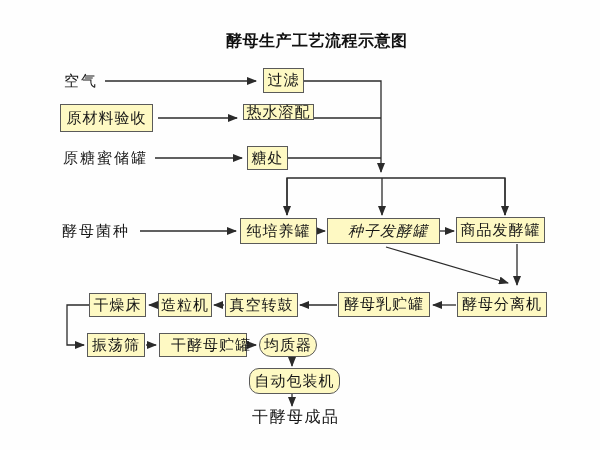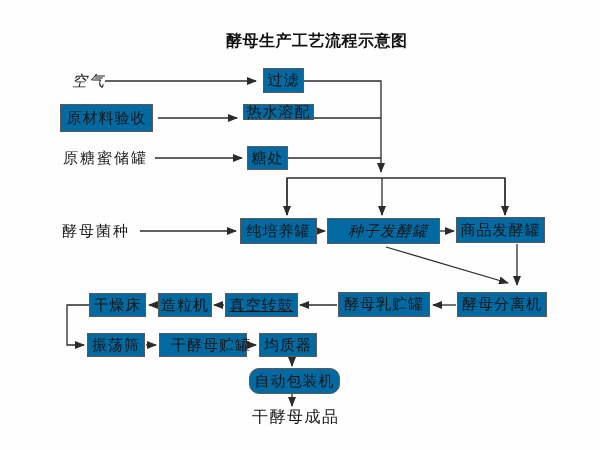--- a/index.html
+++ b/index.html
@@ -35,21 +35,21 @@
     display: flex;
     align-items: center;
     justify-content: center;
     font-size: 15px;
     color: #161616;
     letter-spacing: 1px;
     white-space: nowrap;
   }
   .node.box {
     border: 1px solid #5a5a5a;
-    background: #0369a1;
+    background: #fef9c3;
   }
   .node.plain {
     justify-content: flex-start;
     letter-spacing: 2px;
   }
   .node.align-left {
     justify-content: flex-start;
     padding-left: 20px;
     font-style: italic;
   }
@@ -111,39 +111,39 @@
 
     <line x1="248" y1="345" x2="256" y2="345" marker-end="url(#arrow)"></line>
 
     <line x1="292" y1="357" x2="292" y2="366" marker-end="url(#arrow)"></line>
 
     <line x1="292" y1="394" x2="292" y2="406" marker-end="url(#arrow)"></line>
   </svg>
 
   <div class="diagram-title">酵母生产工艺流程示意图</div>
 
-  <div class="node plain" style="left:72px; top:71px; height:20px;font-style:italic;">空气</div>
+  <div class="node plain" style="left:64px; top:71px; height:20px;">空气</div>
   <div class="node plain" style="left:63px; top:148px; height:20px;">原糖蜜储罐</div>
   <div class="node plain" style="left:62px; top:221px; height:20px;">酵母菌种</div>
   <div class="node plain big" style="left:252px; top:406px; height:22px;">干酵母成品</div>
 
   <div class="node box" style="left:263px; top:68px; width:41px; height:25px;">过滤</div>
   <div class="node box" style="left:60px; top:104px; width:93px; height:28px;">原材料验收</div>
   <div class="node box" style="left:243px; top:104px; width:71px; height:16px;">热水溶配</div>
   <div class="node box" style="left:247px; top:146px; width:41px; height:24px;">糖处</div>
 
   <div class="node box" style="left:240px; top:218px; width:77px; height:26px;">纯培养罐</div>
   <div class="node box align-left" style="left:327px; top:218px; width:113px; height:26px;">种子发酵罐</div>
   <div class="node box" style="left:456px; top:217px; width:89px; height:26px;">商品发酵罐</div>
 
   <div class="node box" style="left:457px; top:292px; width:90px; height:25px;">酵母分离机</div>
   <div class="node box" style="left:338px; top:292px; width:92px; height:25px;">酵母乳贮罐</div>
-  <div class="node box" style="left:225px; top:293px; width:73px; height:24px;text-decoration:underline;">真空转鼓</div>
+  <div class="node box" style="left:225px; top:293px; width:73px; height:24px;">真空转鼓</div>
   <div class="node box" style="left:158px; top:293px; width:54px; height:24px;">造粒机</div>
   <div class="node box" style="left:89px; top:293px; width:57px; height:24px;">干燥床</div>
 
   <div class="node box" style="left:87px; top:333px; width:58px; height:24px;">振荡筛</div>
   <div class="node box" style="left:159px; top:333px; width:88px; height:24px;padding-left:16px;">干酵母贮罐</div>
-  <div class="node box" style="left:259px; top:333px; width:58px; height:24px;">均质器</div>
+  <div class="node box" style="left:259px; top:333px; width:58px; height:24px;border-radius:12px;">均质器</div>
 
   <div class="node box" style="left:249px; top:368px; width:91px; height:26px;border-radius:10px;">自动包装机</div>
 
 </div>
 
 </body></html>

